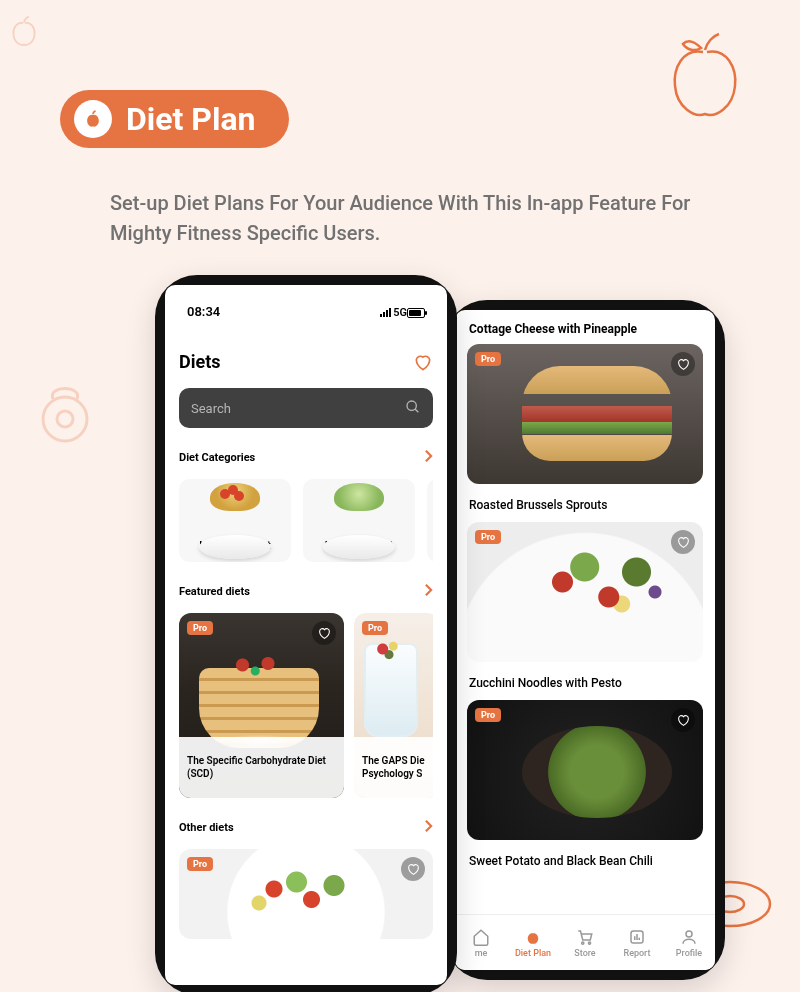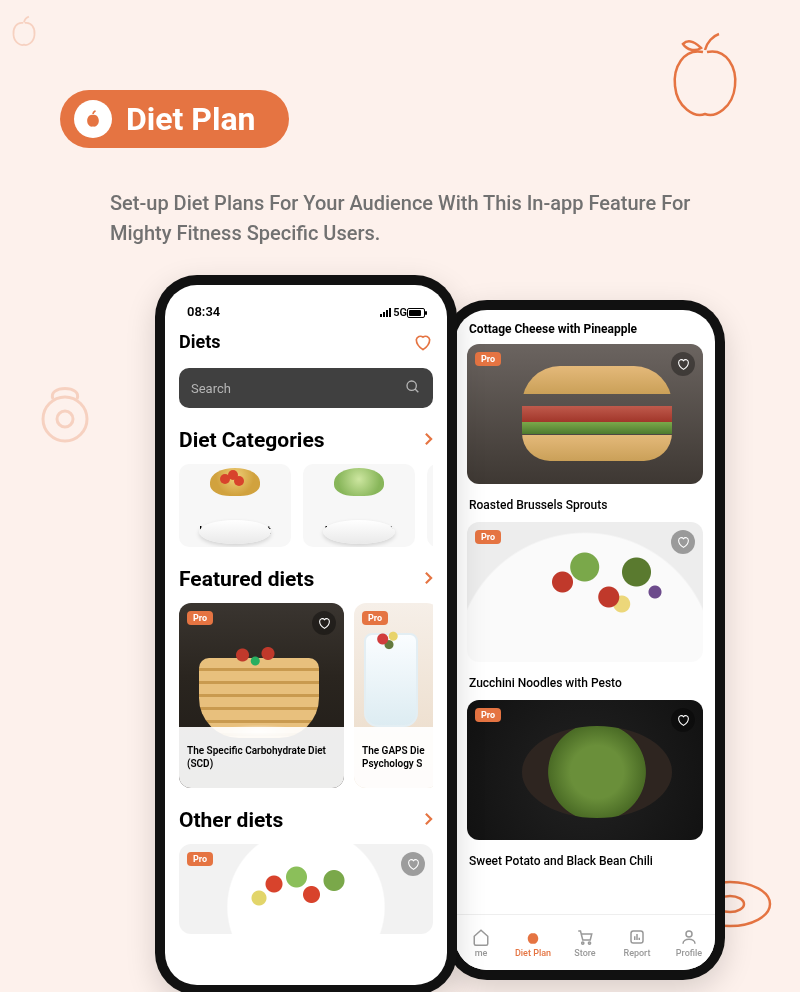--- a/index.html
+++ b/index.html
@@ -62,59 +62,59 @@
   
   .phone {
     position: absolute;
     border-radius: 42px;
     background: #111;
     box-shadow: 0 10px 30px rgba(0,0,0,0.15);
     padding: 10px;
   }
   .phone .screen {
     background: #fff;
-    border-radius: 32px;
+    border-radius: 10px;
     width: 100%; height: 100%;
     overflow: hidden;
     position: relative;
   }
 
   .phone1 { left: 155px; top: 275px; width: 302px; height: 720px; z-index: 2; }
   .phone2 { left: 445px; top: 300px; width: 280px; height: 680px; z-index: 1; }
 
   
   .statusbar {
     height: 38px; display: flex; justify-content: space-between; align-items: flex-end;
     padding: 0 22px 4px 22px;
     font-size: 13px; font-weight: 600;
   }
   .statusbar .right { display: flex; align-items: center; gap: 0; font-size: 11px;}
   .battery { width: 18px; height: 10px; border: 1px solid #000; border-radius: 2px; position: relative; }
   .battery::after { content:''; position:absolute; right:-3px; top:2px; width:2px; height:4px; background:#000; border-radius: 1px;}
   .battery i { display:block; width: 12px; height: 6px; background:#000; margin:1px; border-radius:1px;}
 
   .p1-content { padding: 6px 14px 0 14px; }
-  .titlebar { display:flex; justify-content:space-between; align-items:center; margin-top: 2px;}
+  .titlebar { display:flex; justify-content:space-between; align-items:center; margin-top: 22px;}
   .titlebar h1 { font-size: 18px; font-weight: 700; }
   .heart-outline { width: 20px; height: 18px; }
   .heart-outline svg { display:block; }
 
   .search {
     margin-top: 16px;
     background: #404040;
     border-radius: 10px;
     height: 40px;
     display:flex; align-items:center; justify-content:space-between;
     padding: 0 12px;
     color:#b5b5b5; font-size: 13px;
   }
   .search svg { width: 16px; height:16px; }
 
   .section-head { display:flex; justify-content:space-between; align-items:center; margin-top: 20px; }
-  .section-head h2 { font-size: 21px; font-weight: 700; }
+  .section-head h2 { font-size: 11px; font-weight: 700; }
   .chev { width: 9px; height: 14px; }
 
   .cat-row { display:flex; gap: 12px; margin-top: 12px; overflow: hidden; }
   .cat-card {
     flex: 0 0 112px;
     background: #f7f7f7; border-radius: 10px;
     padding: 10px 6px; text-align:center;
   }
   .cat-card.partial { flex: 0 0 40px; }
   .plate {

